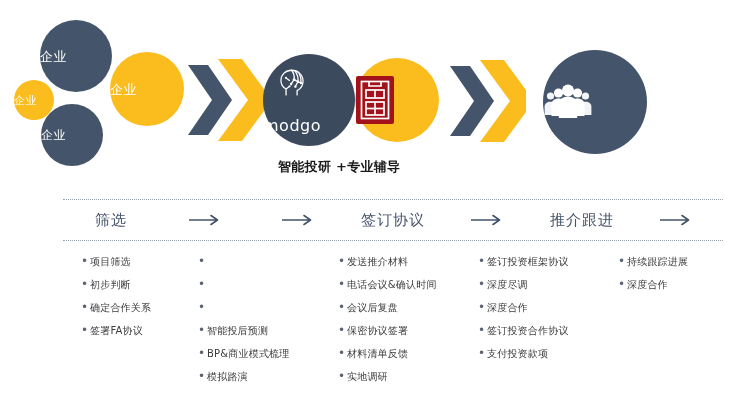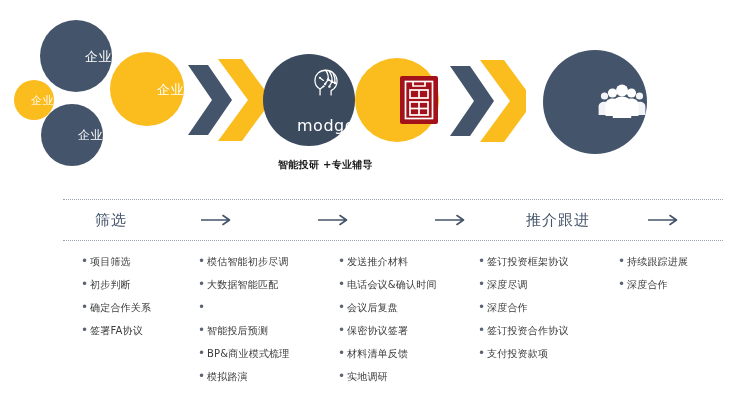--- a/index.html
+++ b/index.html
@@ -22,21 +22,21 @@
     top: 0;
     width: 740px;
     height: 190px;
   }
 
   .circle {
     position: absolute;
     border-radius: 50%;
     display: flex;
     align-items: center;
-    justify-content: flex-end;
+    justify-content: flex-start;
     box-sizing: border-box;
   }
   .circle-label {
     font-size: 13px;
     letter-spacing: 0.5px;
     line-height: 1;
     white-space: nowrap;
   }
   .c-dark { background: #44546A; }
   .c-yellow { background: #FBBC1E; }
@@ -73,21 +73,21 @@
   
   .chev-group { position: absolute; }
   #chevrons-1 { left: 186px; top: 57px; }
   #chevrons-2 { left: 448px; top: 58px; }
 
   
   #flow-caption {
     position: absolute;
     left: 278px;
     top: 158px;
-    font-size: 10px;
+    font-size: 13px;
     font-weight: bold;
     color: #1a1a1a;
     white-space: nowrap;
     letter-spacing: 0.3px;
   }
 
   
   #stage-table {
     position: absolute;
     left: 63px;
@@ -267,20 +267,23 @@
           <path d="M0,6 L27,6 M22,1.5 L28.5,6 L22,10.5" stroke="#44546A" stroke-width="1.6" fill="none" stroke-linecap="round" stroke-linejoin="round"></path>
         </svg>
     </div>
 
     <div class="stage-arrow">
       <svg width="34" height="12" viewBox="0 0 34 12">
           <path d="M0,6 L27,6 M22,1.5 L28.5,6 L22,10.5" stroke="#44546A" stroke-width="1.6" fill="none" stroke-linecap="round" stroke-linejoin="round"></path>
         </svg>
     </div>
 
+    <div class="stage-head-cell" style="width:96px">
+      <span class="stage-head-title">签订协议</span>
+    </div>
     <div class="stage-arrow">
       <svg width="34" height="12" viewBox="0 0 34 12">
           <path d="M0,6 L27,6 M22,1.5 L28.5,6 L22,10.5" stroke="#44546A" stroke-width="1.6" fill="none" stroke-linecap="round" stroke-linejoin="round"></path>
         </svg>
     </div>
 
     <div class="stage-head-cell" style="width:96px">
       <span class="stage-head-title">推介跟进</span>
     </div>
     <div class="stage-arrow">
@@ -308,25 +311,23 @@
         </div>
       <div class="bullet-item">
           <span class="bullet-dot">•</span>
           <span class="bullet-text">签署FA协议</span>
         </div>
     </div>
 
     <div class="stage-col" style="width:140px">
       <div class="bullet-item">
           <span class="bullet-dot">•</span>
-          <span class="bullet-text">模估智能初步尽调</span>
-        </div>
-      <div class="bullet-item">
-          <span class="bullet-dot">•</span>
-          <span class="bullet-text">大数据智能匹配</span>
+        </div>
+      <div class="bullet-item">
+          <span class="bullet-dot">•</span>
         </div>
       <div class="bullet-item">
           <span class="bullet-dot">•</span>
         </div>
       <div class="bullet-item">
           <span class="bullet-dot">•</span>
           <span class="bullet-text">智能投后预测</span>
         </div>
       <div class="bullet-item">
           <span class="bullet-dot">•</span>

